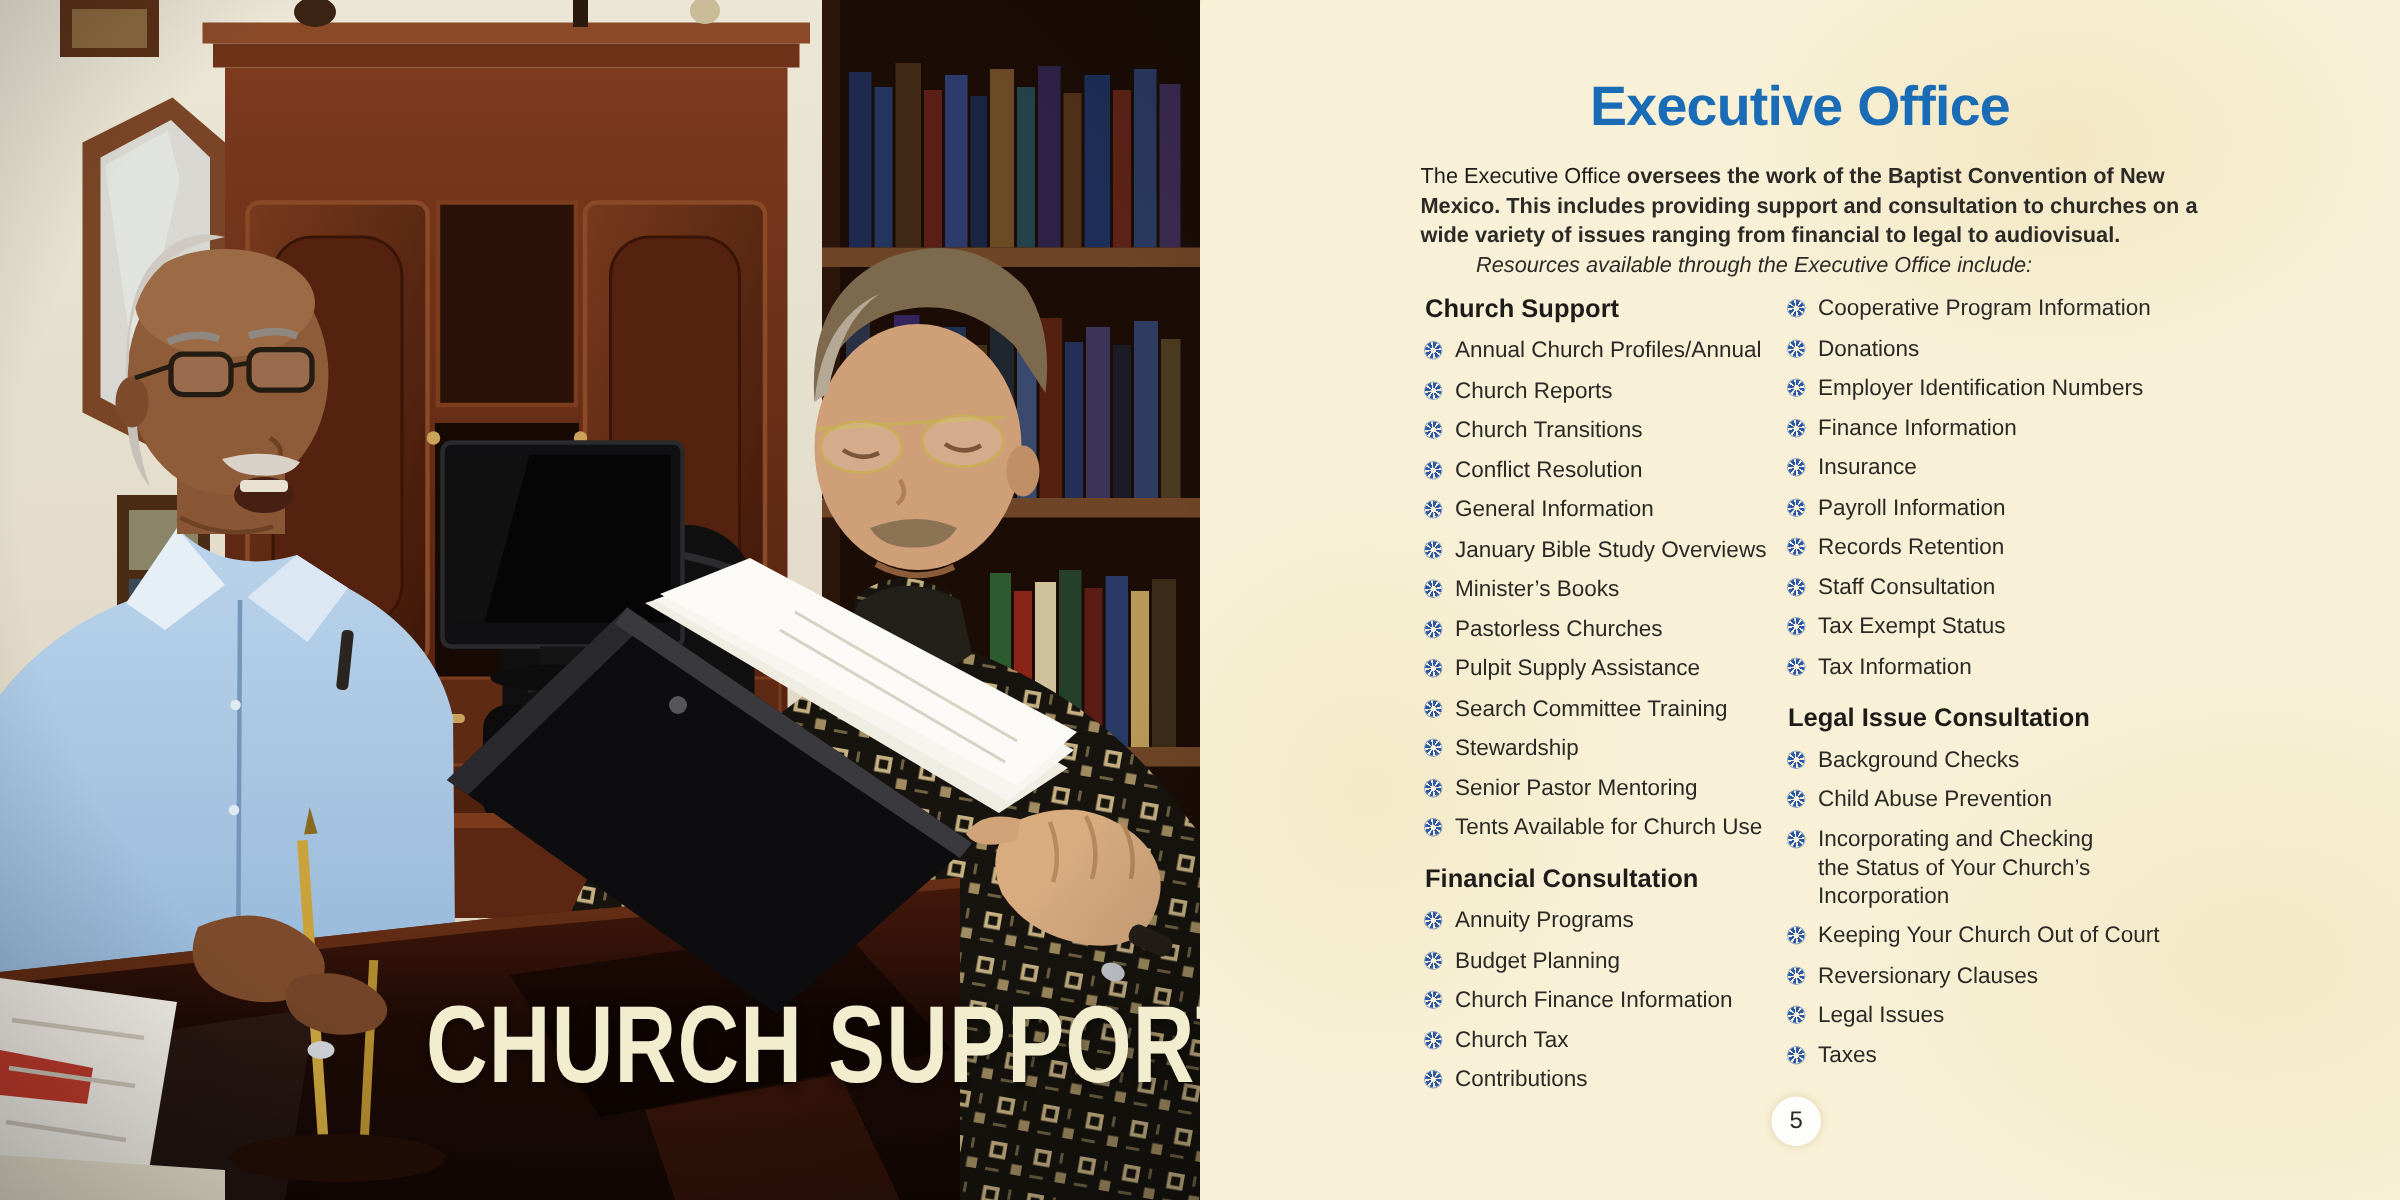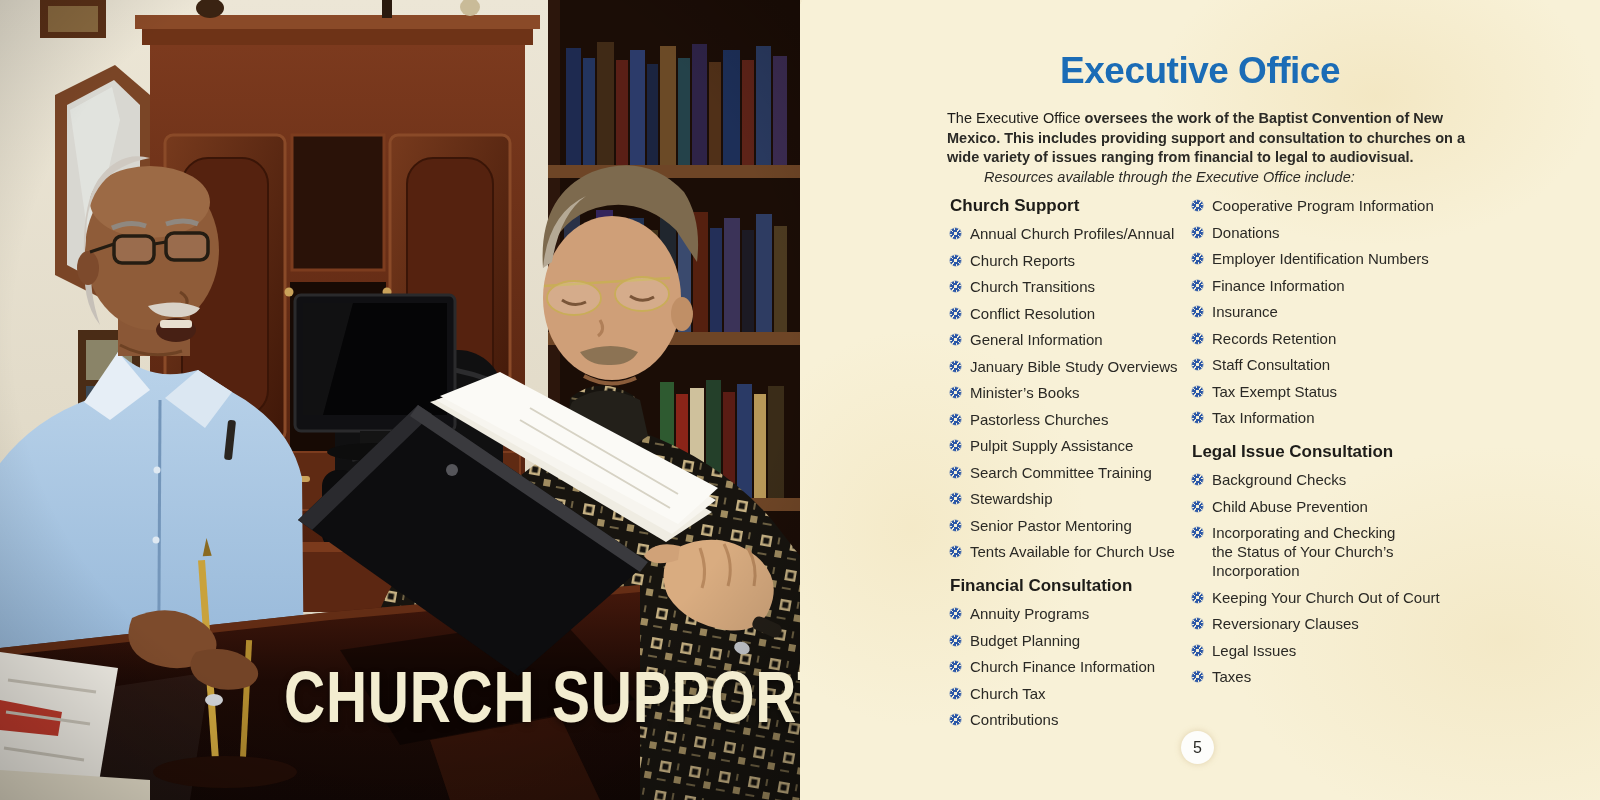--- a/index.html
+++ b/index.html
@@ -407,20 +407,24 @@
         <div class="li">
           <span class="bullet"></span>
           <span class="li-text">Finance Information</span>
         </div>
         <div class="li">
           <span class="bullet"></span>
           <span class="li-text">Insurance</span>
         </div>
         <div class="li">
           <span class="bullet"></span>
+          <span class="li-text">Payroll Information</span>
+        </div>
+        <div class="li">
+          <span class="bullet"></span>
           <span class="li-text">Records Retention</span>
         </div>
         <div class="li">
           <span class="bullet"></span>
           <span class="li-text">Staff Consultation</span>
         </div>
         <div class="li">
           <span class="bullet"></span>
           <span class="li-text">Tax Exempt Status</span>
         </div>

